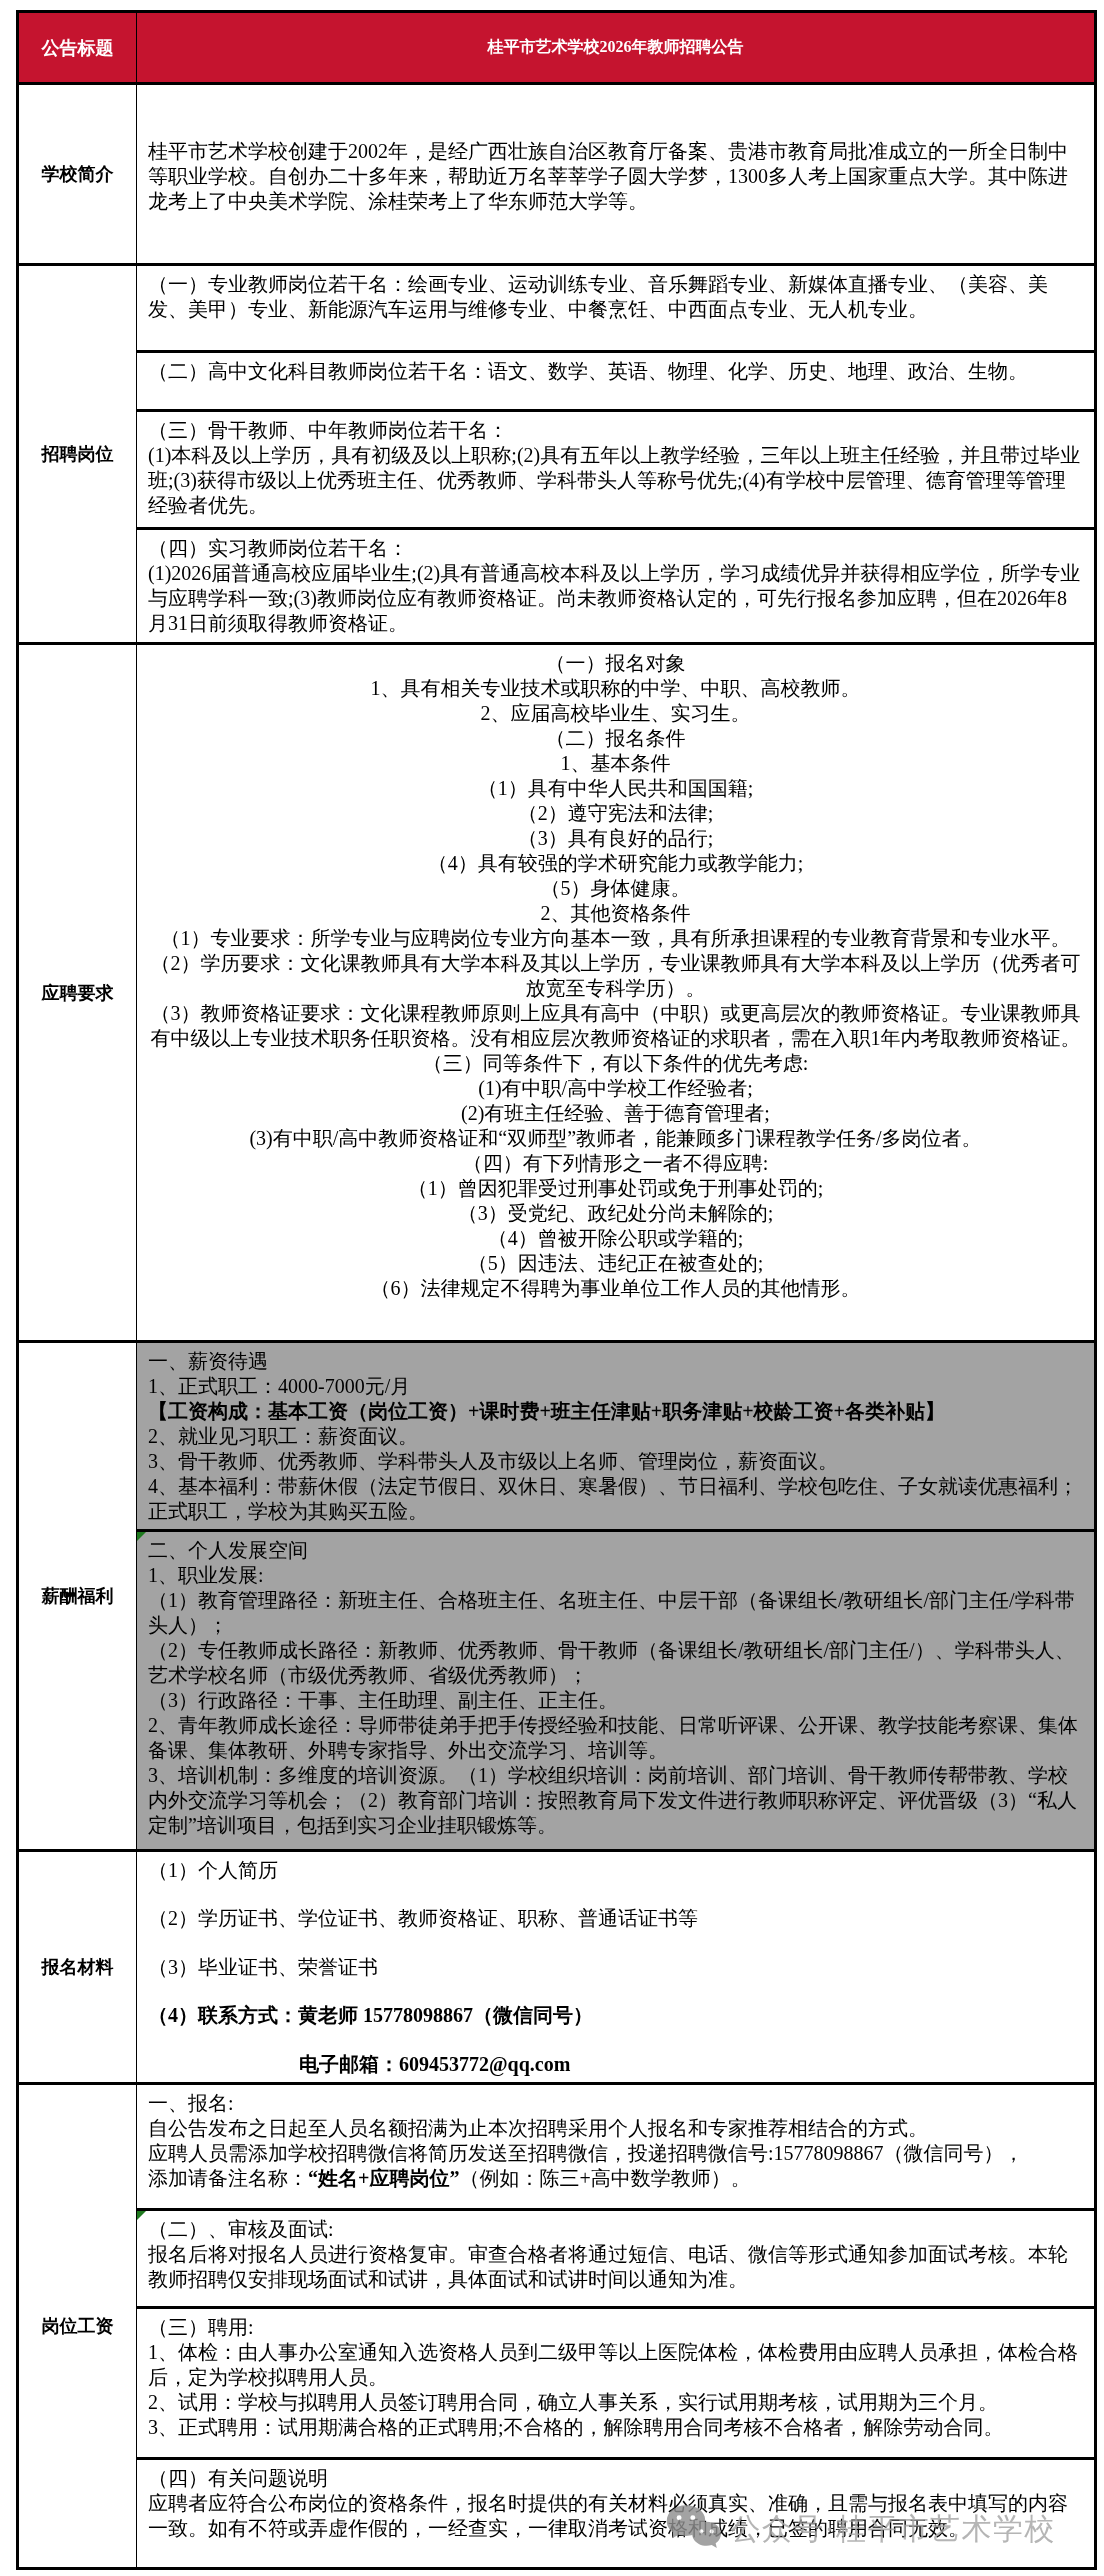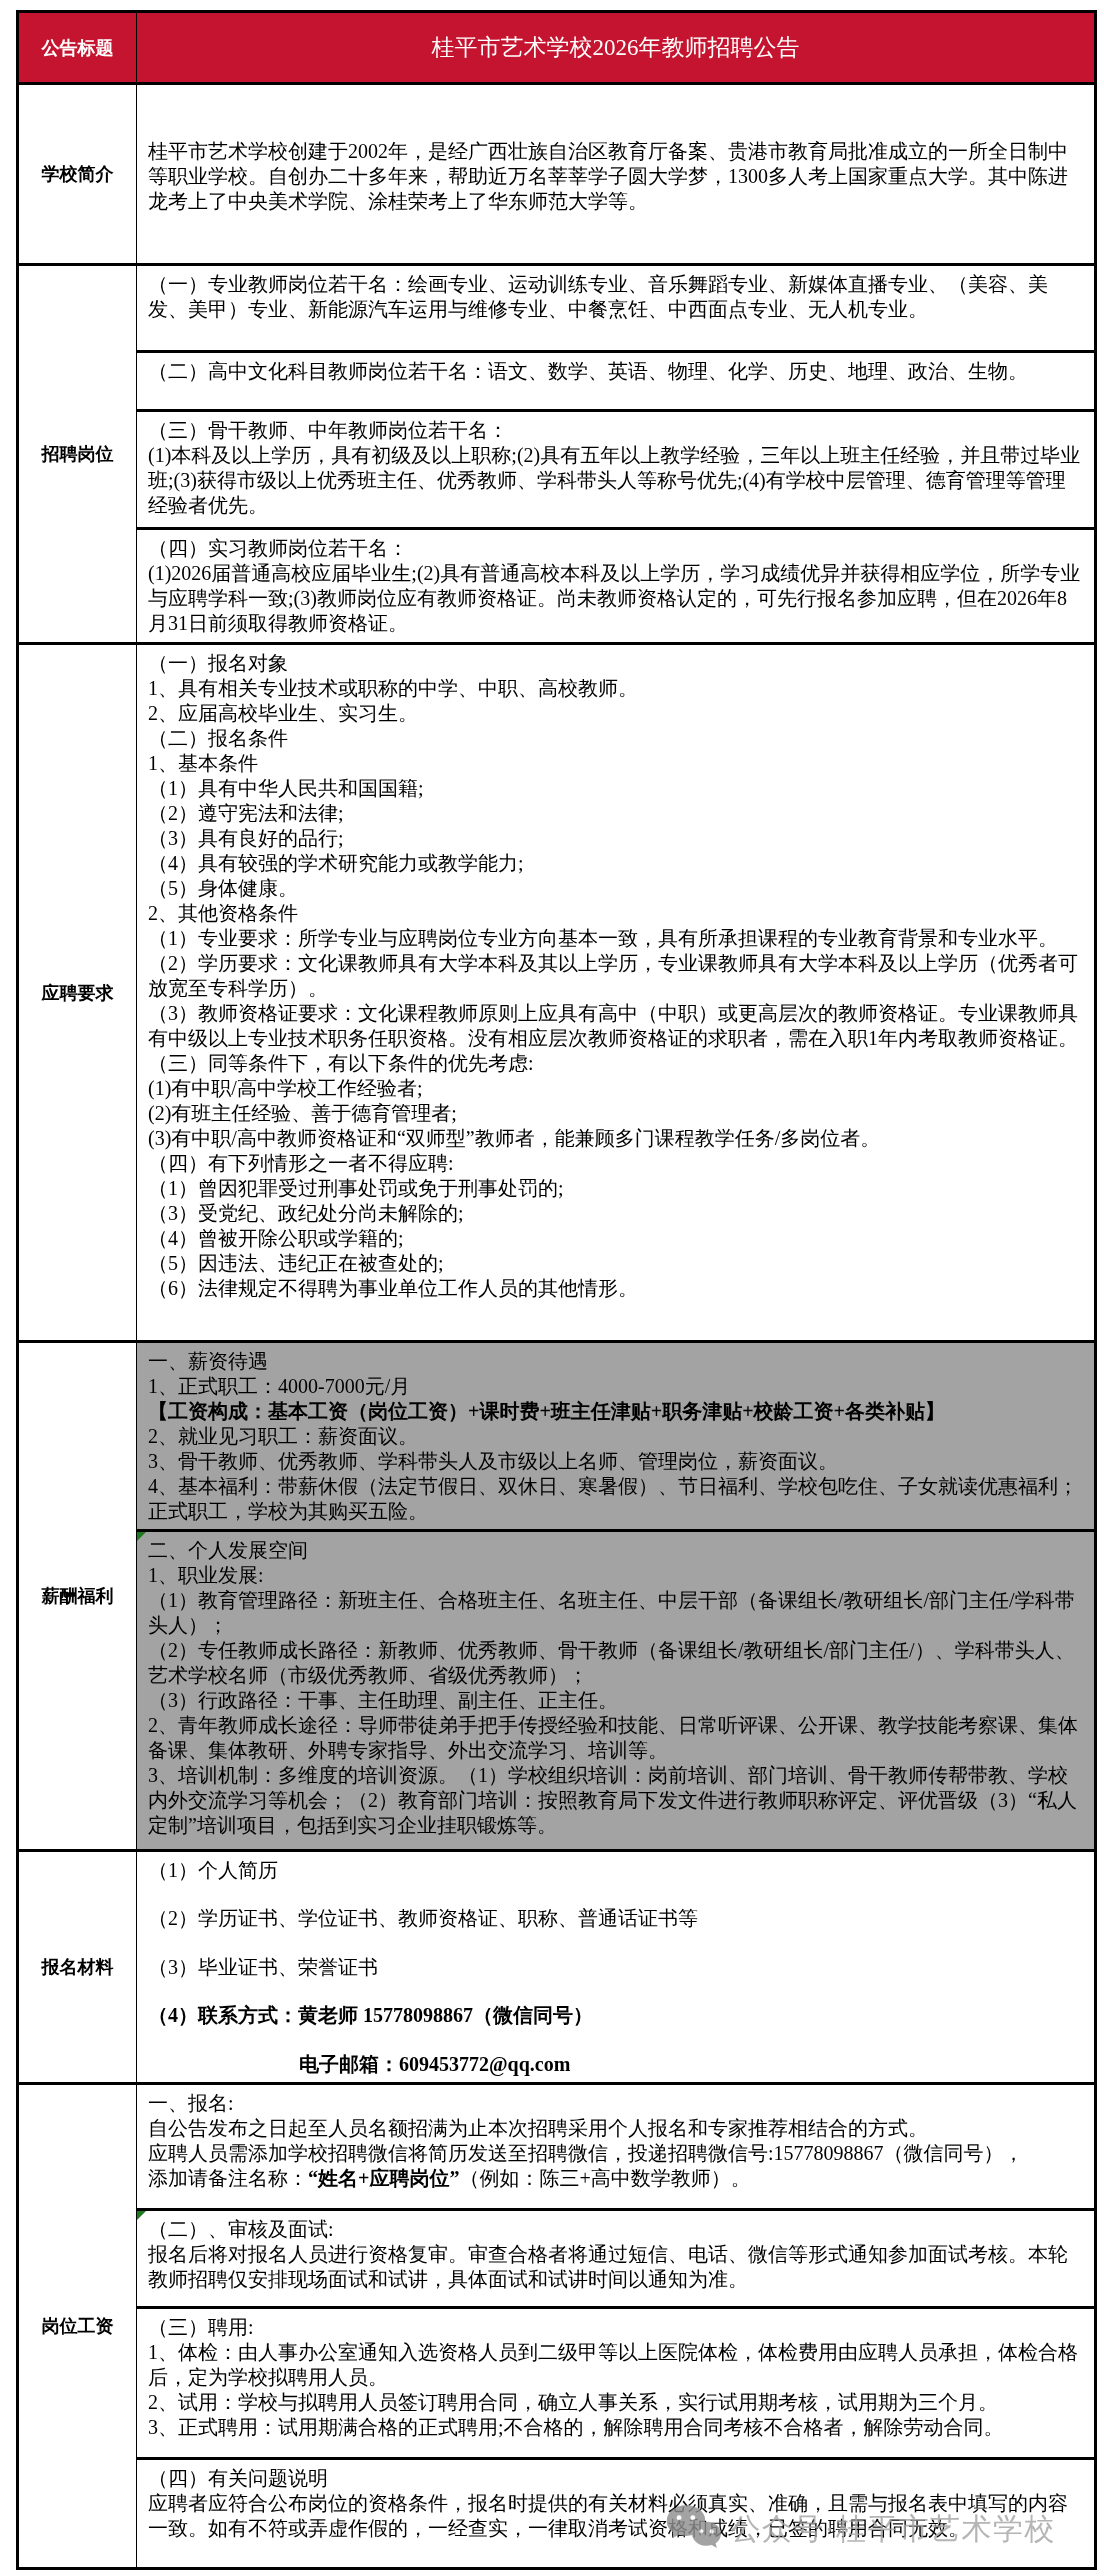--- a/index.html
+++ b/index.html
@@ -23,29 +23,29 @@
     border-bottom:3.5px solid #000;box-sizing:border-box;position:relative;
     padding:5.5px 11px;
   }
   .content-col .sub-cell:last-child{border-bottom:none;}
   .txt{white-space:pre-line;font-size:20px;line-height:25px;}
   
   .row-title{background:#C5142F;color:#fff;}
   .row-title .label-cell{border-right-color:#000;}
   .title-cell{
     flex:1;display:flex;align-items:center;justify-content:center;
-    font-weight:normal;font-size:23px;min-height:69px;box-sizing:border-box;
+    font-weight:bold;font-size:16px;min-height:69px;box-sizing:border-box;
   }
   
   .h-school{min-height:178px;}
   .h-job1{min-height:87px;}
   .h-job2{min-height:59px;}
   .h-job3{min-height:118px;}
   .h-job4{min-height:112px;}
-  .h-req{min-height:695px;}
+  .h-req{min-height:695px;text-align:center;}
   .h-sal1{min-height:187px;}
   .h-sal2{min-height:317px;}
   .h-mat{min-height:204px;}
   .h-proc1{min-height:126px;}
   .h-proc2{min-height:98px;}
   .h-proc3{min-height:151px;}
   .h-proc4{min-height:107px;}
   .school-pad{padding-top:54px;}
   .yellow{background:#a3a3a3;}
   .bold{font-weight:bold;}

